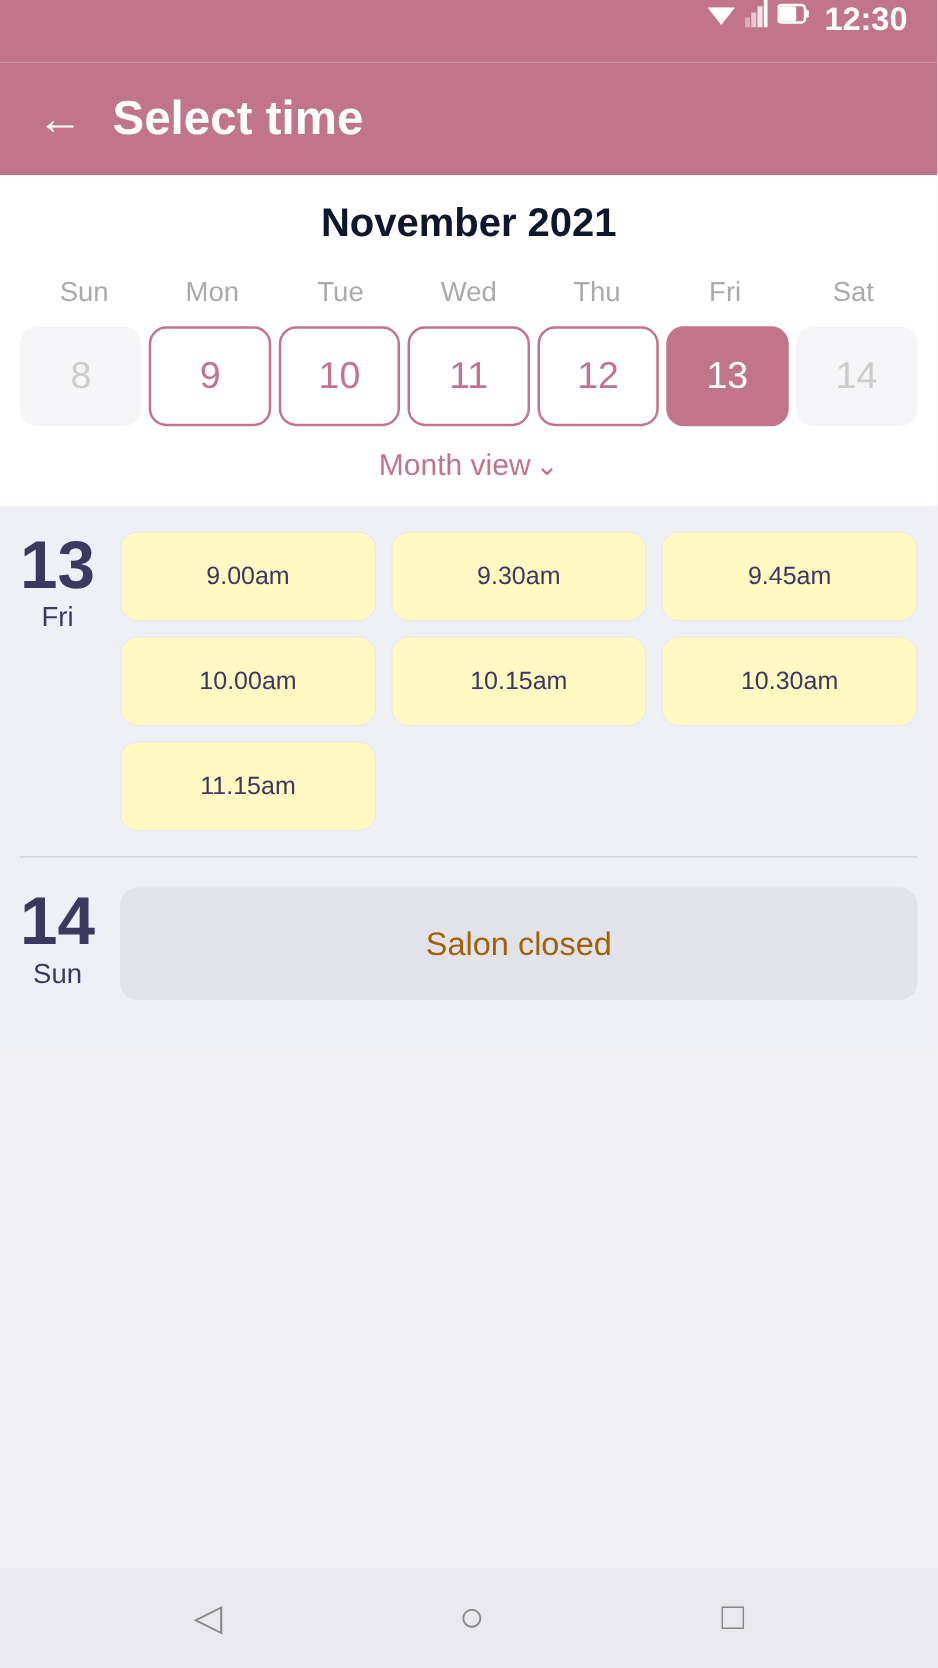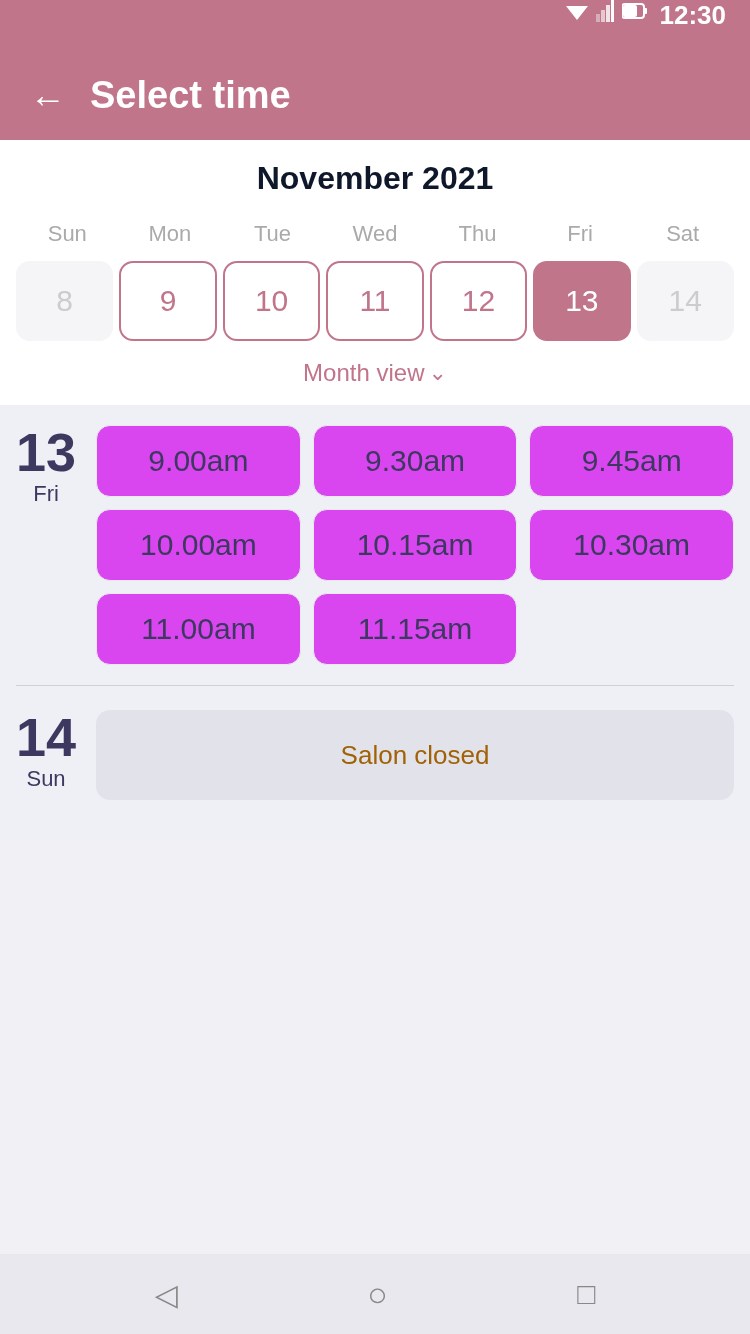--- a/index.html
+++ b/index.html
@@ -164,27 +164,27 @@
       margin-top: 2px;
     }
 
     .time-grid {
       flex: 1;
       display: grid;
       grid-template-columns: repeat(3, 1fr);
       gap: 12px;
     }
     .time-slot {
-      background: #d946ef;
+      background: #fef9c3;
       border-radius: 14px;
       height: 72px;
       display: flex;
       align-items: center;
       justify-content: center;
-      font-size: 30px;
+      font-size: 20px;
       color: #3d3860;
       cursor: pointer;
       border: 1.5px solid #e8e8ef;
     }
 
     .divider {
       height: 1px;
       background: #d0d0d8;
       margin: 10px 0 24px;
     }
@@ -287,21 +287,20 @@
         <span class="day-number">13</span>
         <span class="day-name">Fri</span>
       </div>
       <div class="time-grid">
         <div class="time-slot">9.00am</div>
         <div class="time-slot">9.30am</div>
         <div class="time-slot">9.45am</div>
         <div class="time-slot">10.00am</div>
         <div class="time-slot">10.15am</div>
         <div class="time-slot">10.30am</div>
-        <div class="time-slot">11.00am</div>
         <div class="time-slot">11.15am</div>
       </div>
     </div>
   </div>
 
   <div class="divider"></div>
 
   <div class="day-block">
     <div class="day-header">
       <div class="day-number-block">

